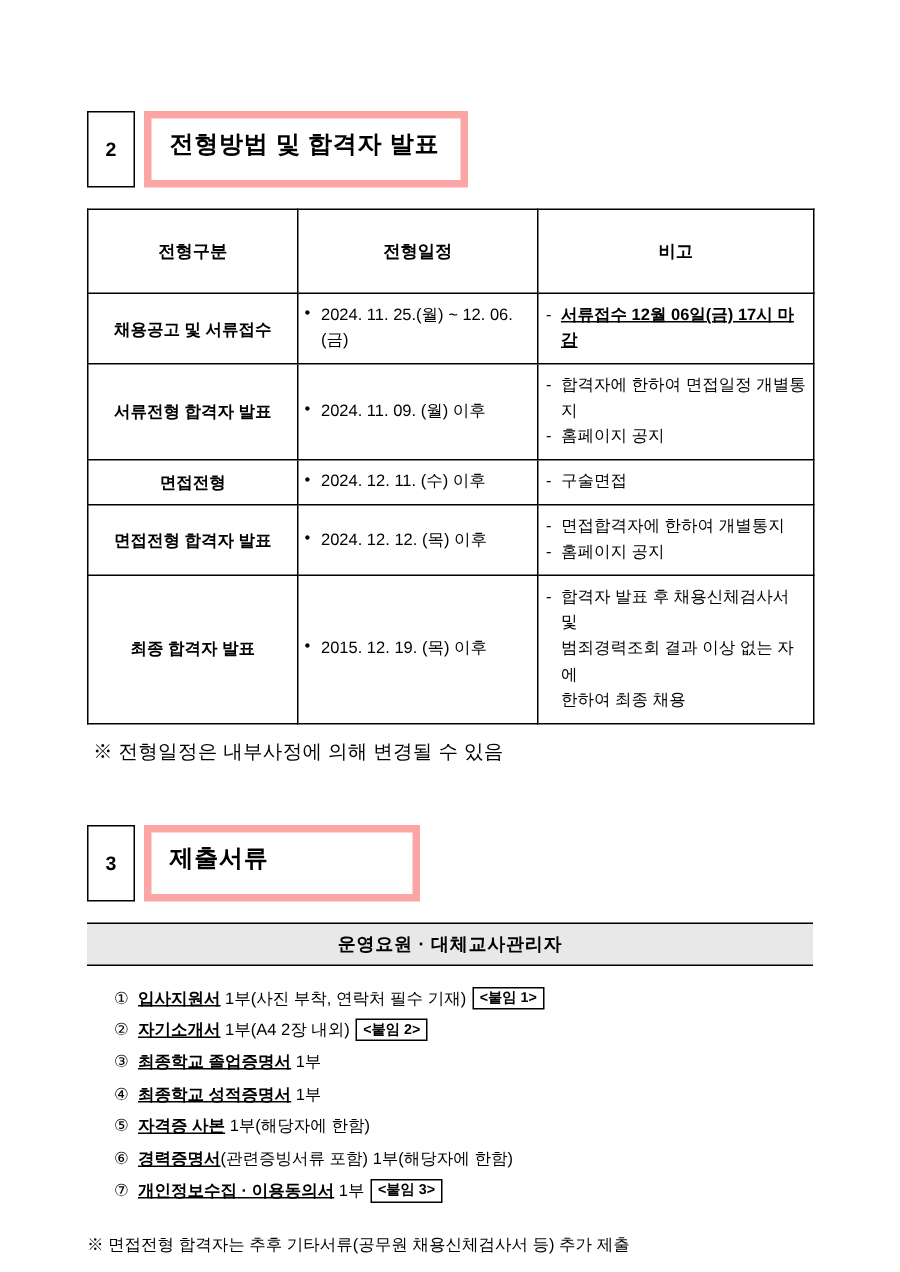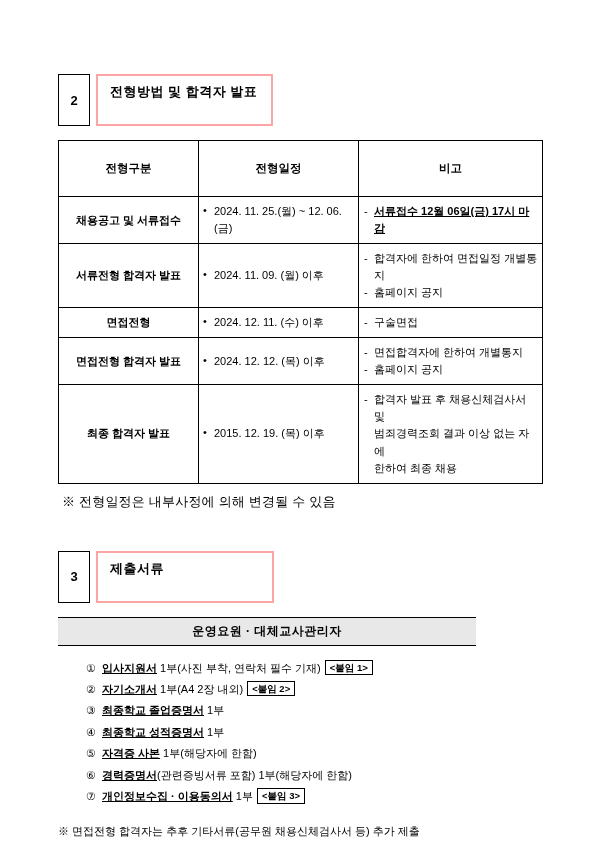--- a/index.html
+++ b/index.html
@@ -35,24 +35,24 @@
     width: 30px;
     border: 1px solid #000;
     display: flex;
     align-items: center;
     justify-content: center;
     font-weight: bold;
     font-size: 13px;
     margin-right: 6px;
   }
   .sec-title {
-    border: 2px solid #fca5a5;
-    font-weight: bold;
-    font-size: 13px;
-    padding: 7px 14px 23px 12px;
+    border: 5px solid #fca5a5;
+    font-weight: bold;
+    font-size: 16px;
+    padding: 7px 14px 13px 12px;
     letter-spacing: 0.5px;
     white-space: nowrap;
   }
   .sec-title.wide { min-width: 168px; }
 
   
   .s2 { padding-top: 74px; }
 
   table.schedule {
     border-collapse: collapse;
@@ -121,34 +121,34 @@
     margin-left: 62px;
     margin-top: 9px;
     font-size: 13px;
     letter-spacing: 0.2px;
   }
 
   
   .s3 { padding-top: 40px; }
   .subhead-bar {
     margin-left: 58px;
-    width: 418px;
+    width: 484px;
     box-sizing: border-box;
     background: #e8e8e8;
     border-top: 1px solid #000;
     border-bottom: 1px solid #000;
     text-align: center;
     font-weight: bold;
     font-size: 12px;
     padding: 5px 0;
     letter-spacing: 0.5px;
   }
   ol.docs {
     list-style: none;
-    margin: 12px 0 0 16px;
+    margin: 12px 0 0 6px;
     padding: 0 0 0 70px;
   }
   ol.docs li {
     font-size: 11px;
     line-height: 1.95;
     white-space: nowrap;
   }
   .circ-num {
     display: inline-block;
     width: 16px;

